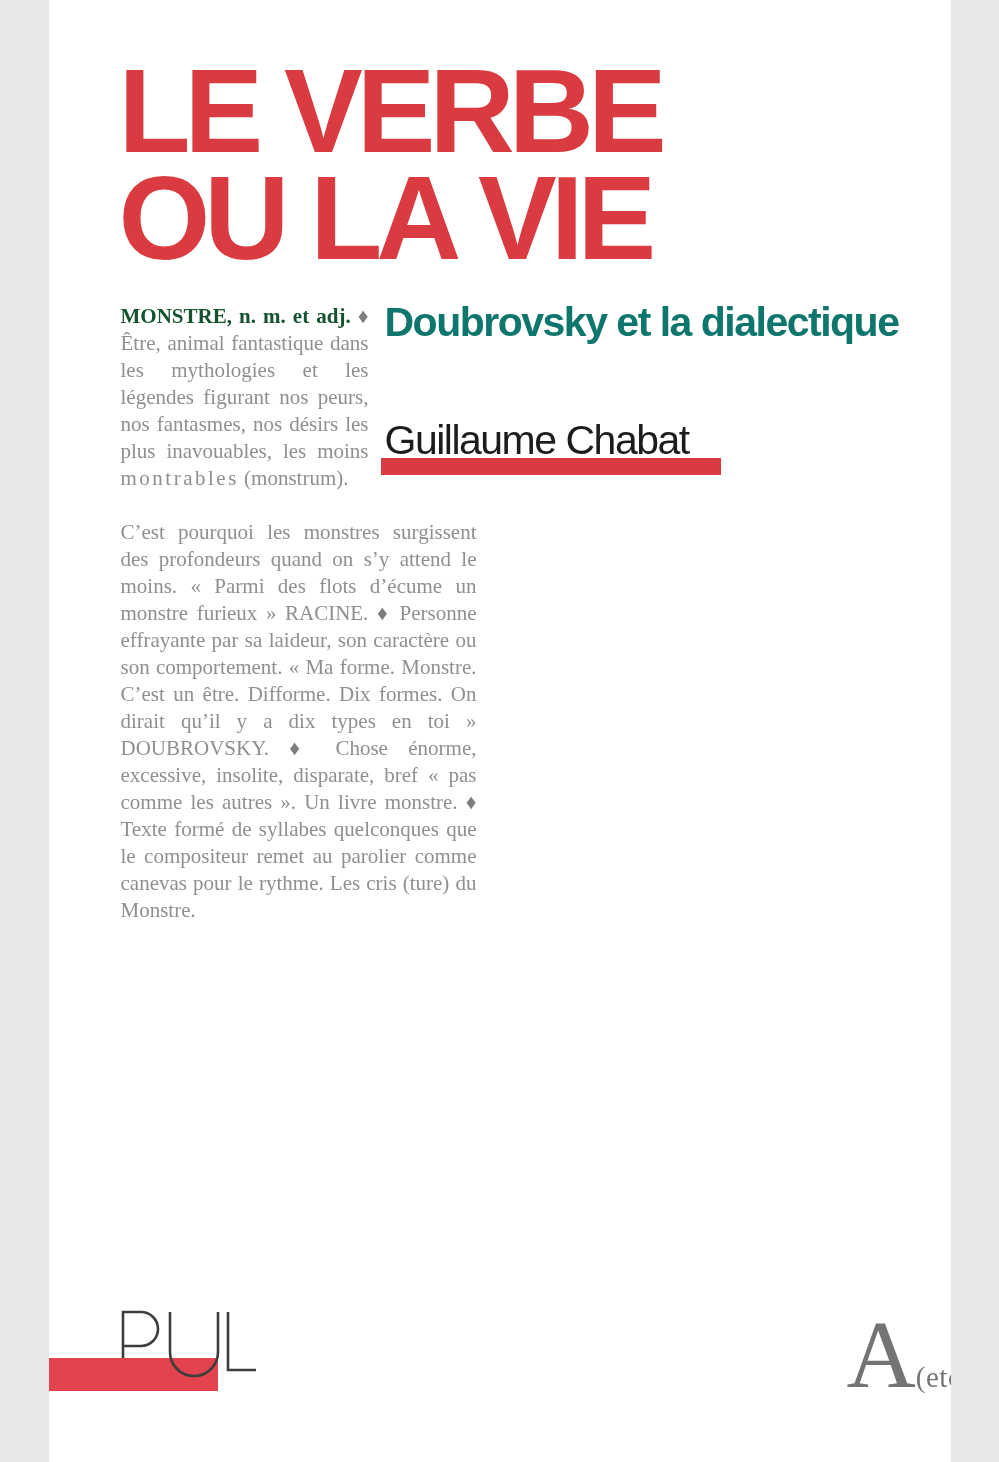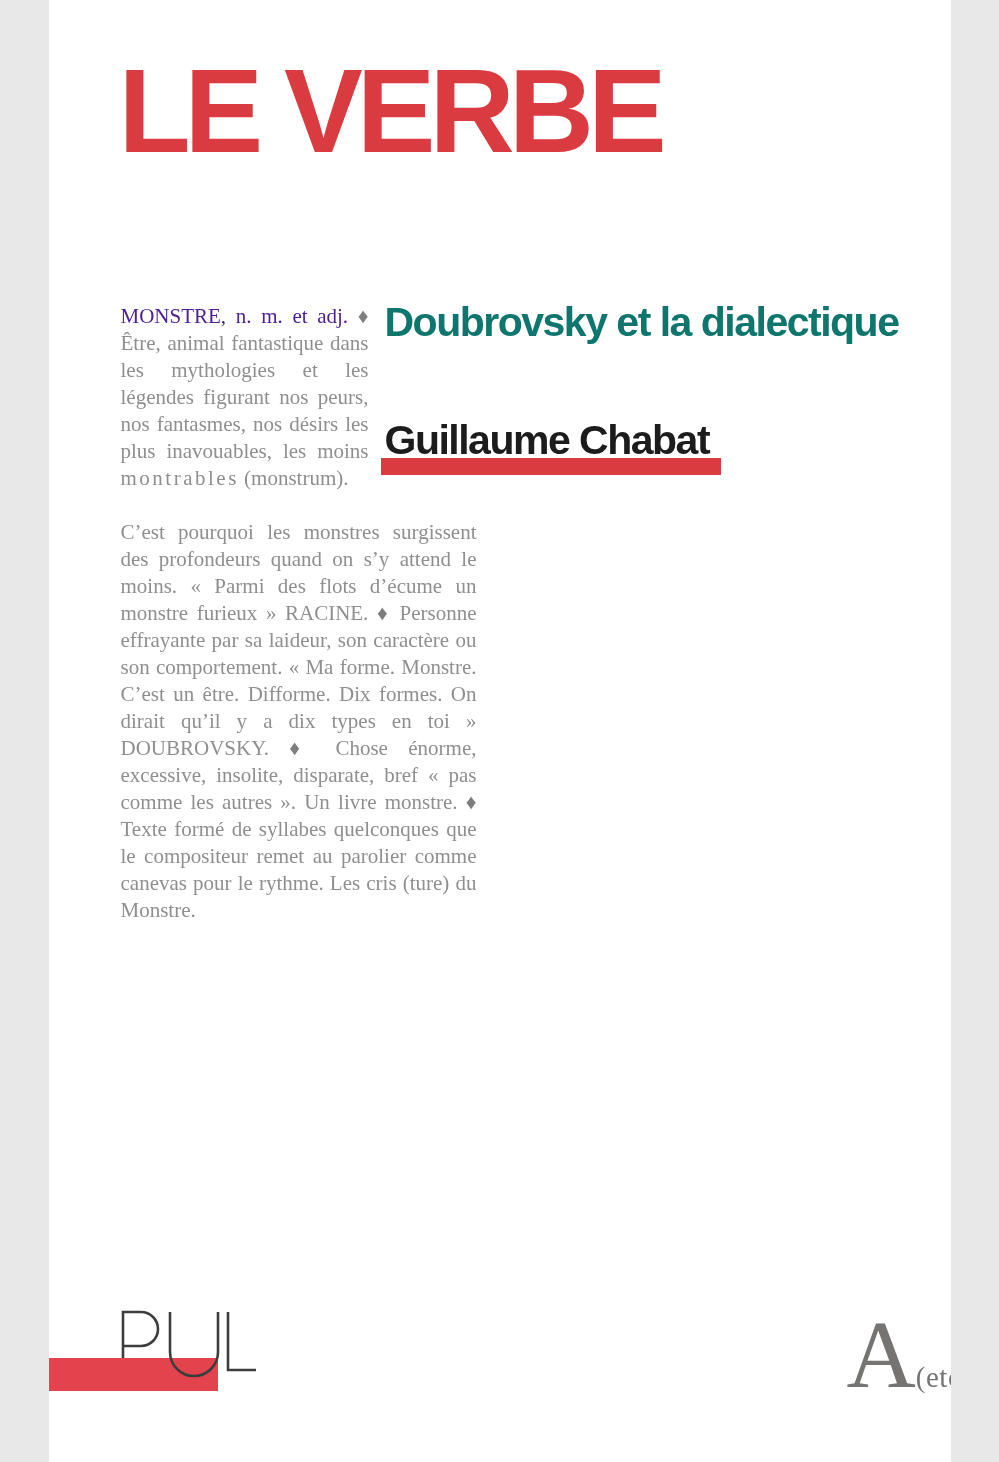--- a/index.html
+++ b/index.html
@@ -33,21 +33,21 @@
     position: absolute;
     left: 72px;
     font-family: "Liberation Serif", serif;
     font-size: 21px;
     line-height: 27px;
     text-align: justify;
     color: #8f8f8f;
   }
   .definition-a { top: 303px; width: 248px; }
   .definition-b { top: 519px; width: 356px; }
-  .seg-lead    { font-weight: normal; color: #4c1d95; }
+  .seg-lead    { font-weight: bold; color: #14532d; }
   .seg-plain   { }
   .seg-diamond { color: #7d7d7d; }
   .seg-italic  { }
   .seg-tracked { letter-spacing: 2.5px; }
 
   
   .subtitle {
     position: absolute;
     left: 336px;
     top: 296px;
@@ -58,21 +58,21 @@
     letter-spacing: -1.5px;
     color: #0f766e;
   }
   .subtitle .subtitle-line { display: block; white-space: nowrap; }
 
   
   .author {
     position: absolute;
     left: 336px;
     top: 420px;
-    font-weight: bold;
+    font-weight: normal;
     font-size: 41px;
     line-height: 41px;
     letter-spacing: -1.5px;
     color: #1c1c1c;
     white-space: nowrap;
     z-index: 2;
   }
   .author-underline {
     position: absolute;
     left: 332px;
@@ -105,20 +105,21 @@
   .collection .col-big   { font-size: 96px;  line-height: 96px; }
   .collection .col-small { font-size: 29px;  line-height: 29px; letter-spacing: 0.5px; }
 </style>
 </head>
 <body>
 
 <div class="page">
 
   <h1 class="title">
     <span class="title-line">LE VERBE</span>
+    <span class="title-line">OU LA VIE</span>
   </h1>
 
   <div class="definition definition-a"><span class="seg-lead">MONSTRE, n. m. et adj. </span><span class="seg-diamond">♦ </span><span class="seg-plain">Être, animal fantastique dans les mythologies et les légendes figurant nos peurs, nos fantasmes, nos désirs les plus inavouables, les moins </span><span class="seg-tracked">montrables</span><span class="seg-plain"> (</span><span class="seg-italic">monstrum</span><span class="seg-plain">).</span></div>
 
   <div class="definition definition-b"><span class="seg-plain">C’est pourquoi les monstres surgissent des profondeurs quand on s’y attend le moins. « Parmi des flots d’écume un monstre furieux » RACINE. </span><span class="seg-diamond">♦ </span><span class="seg-plain">Personne effrayante par sa laideur, son caractère ou son comportement. « Ma forme. Monstre. C’est un être. Difforme. Dix formes. On dirait qu’il y a dix types en toi » DOUBROVSKY. </span><span class="seg-diamond">♦ </span><span class="seg-plain">Chose énorme, excessive, insolite, disparate, bref « pas comme les autres ». Un livre monstre. </span><span class="seg-diamond">♦ </span><span class="seg-plain">Texte formé de syllabes quelconques que le compositeur remet au parolier comme canevas pour le rythme. Les cris (ture) du </span><span class="seg-italic">Monstre</span><span class="seg-plain">.</span></div>
 
   <h2 class="subtitle">
     <span class="subtitle-line">Doubrovsky et la dialectique</span>
   </h2>
 

